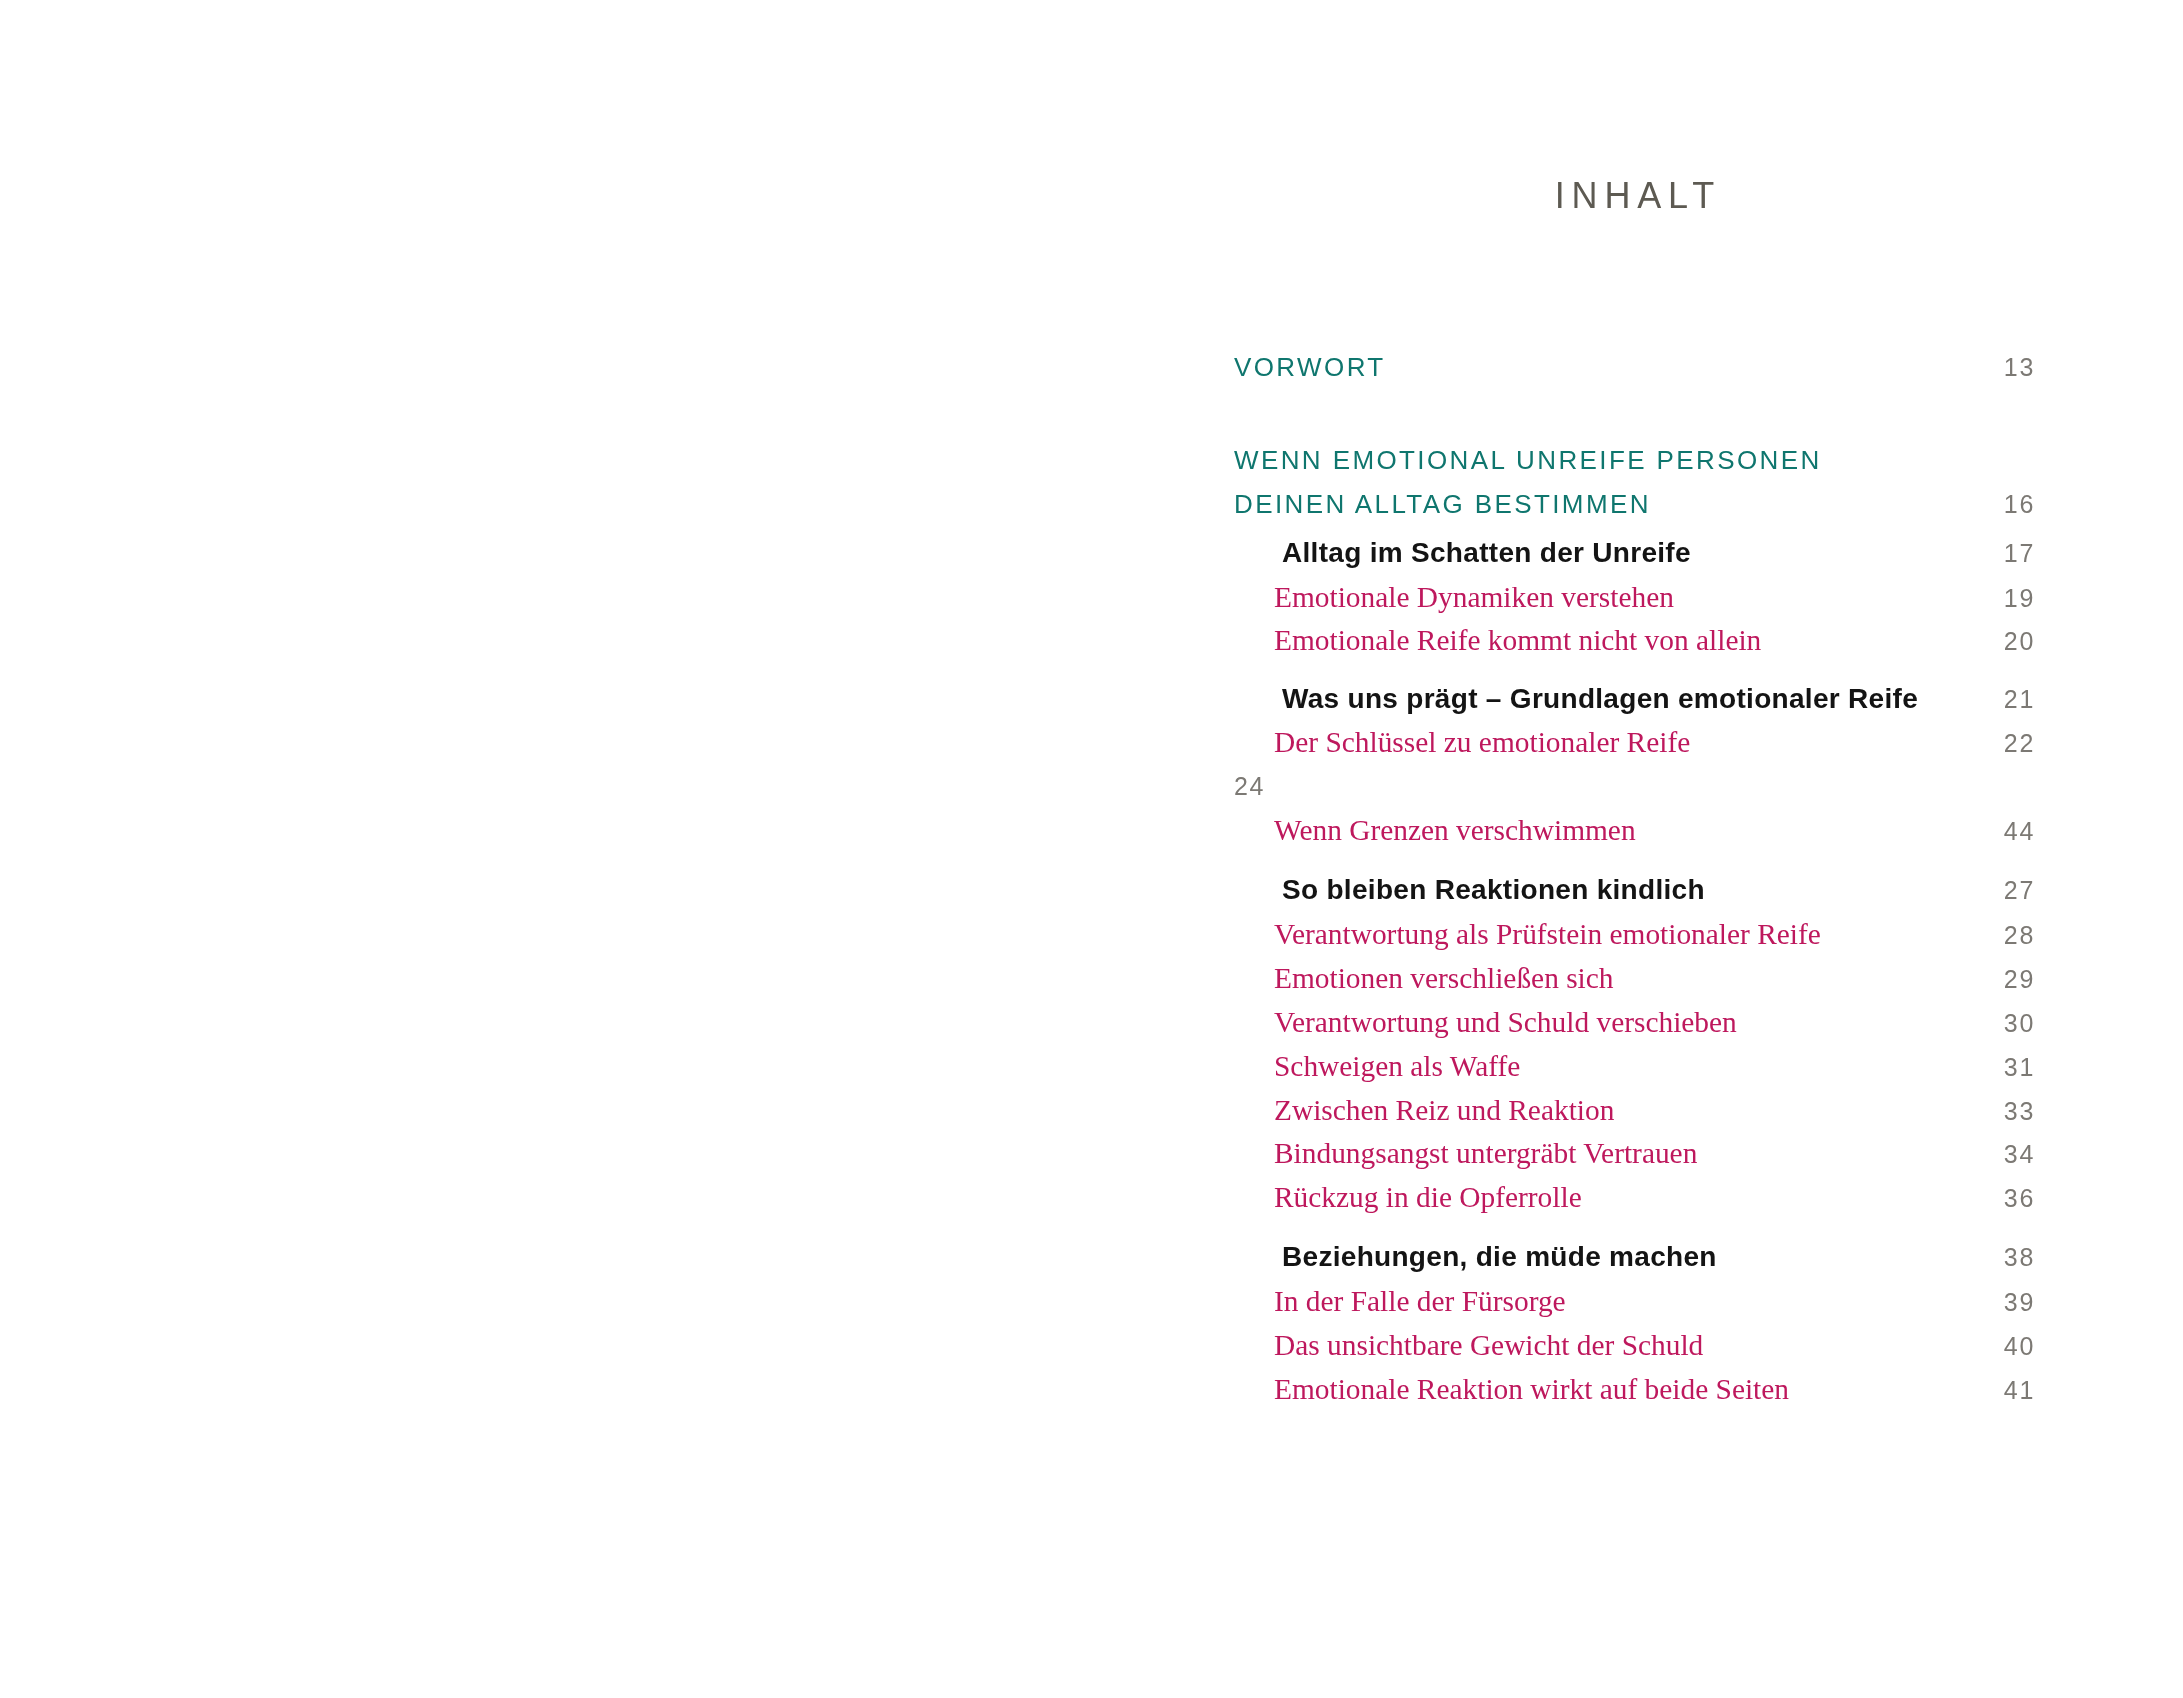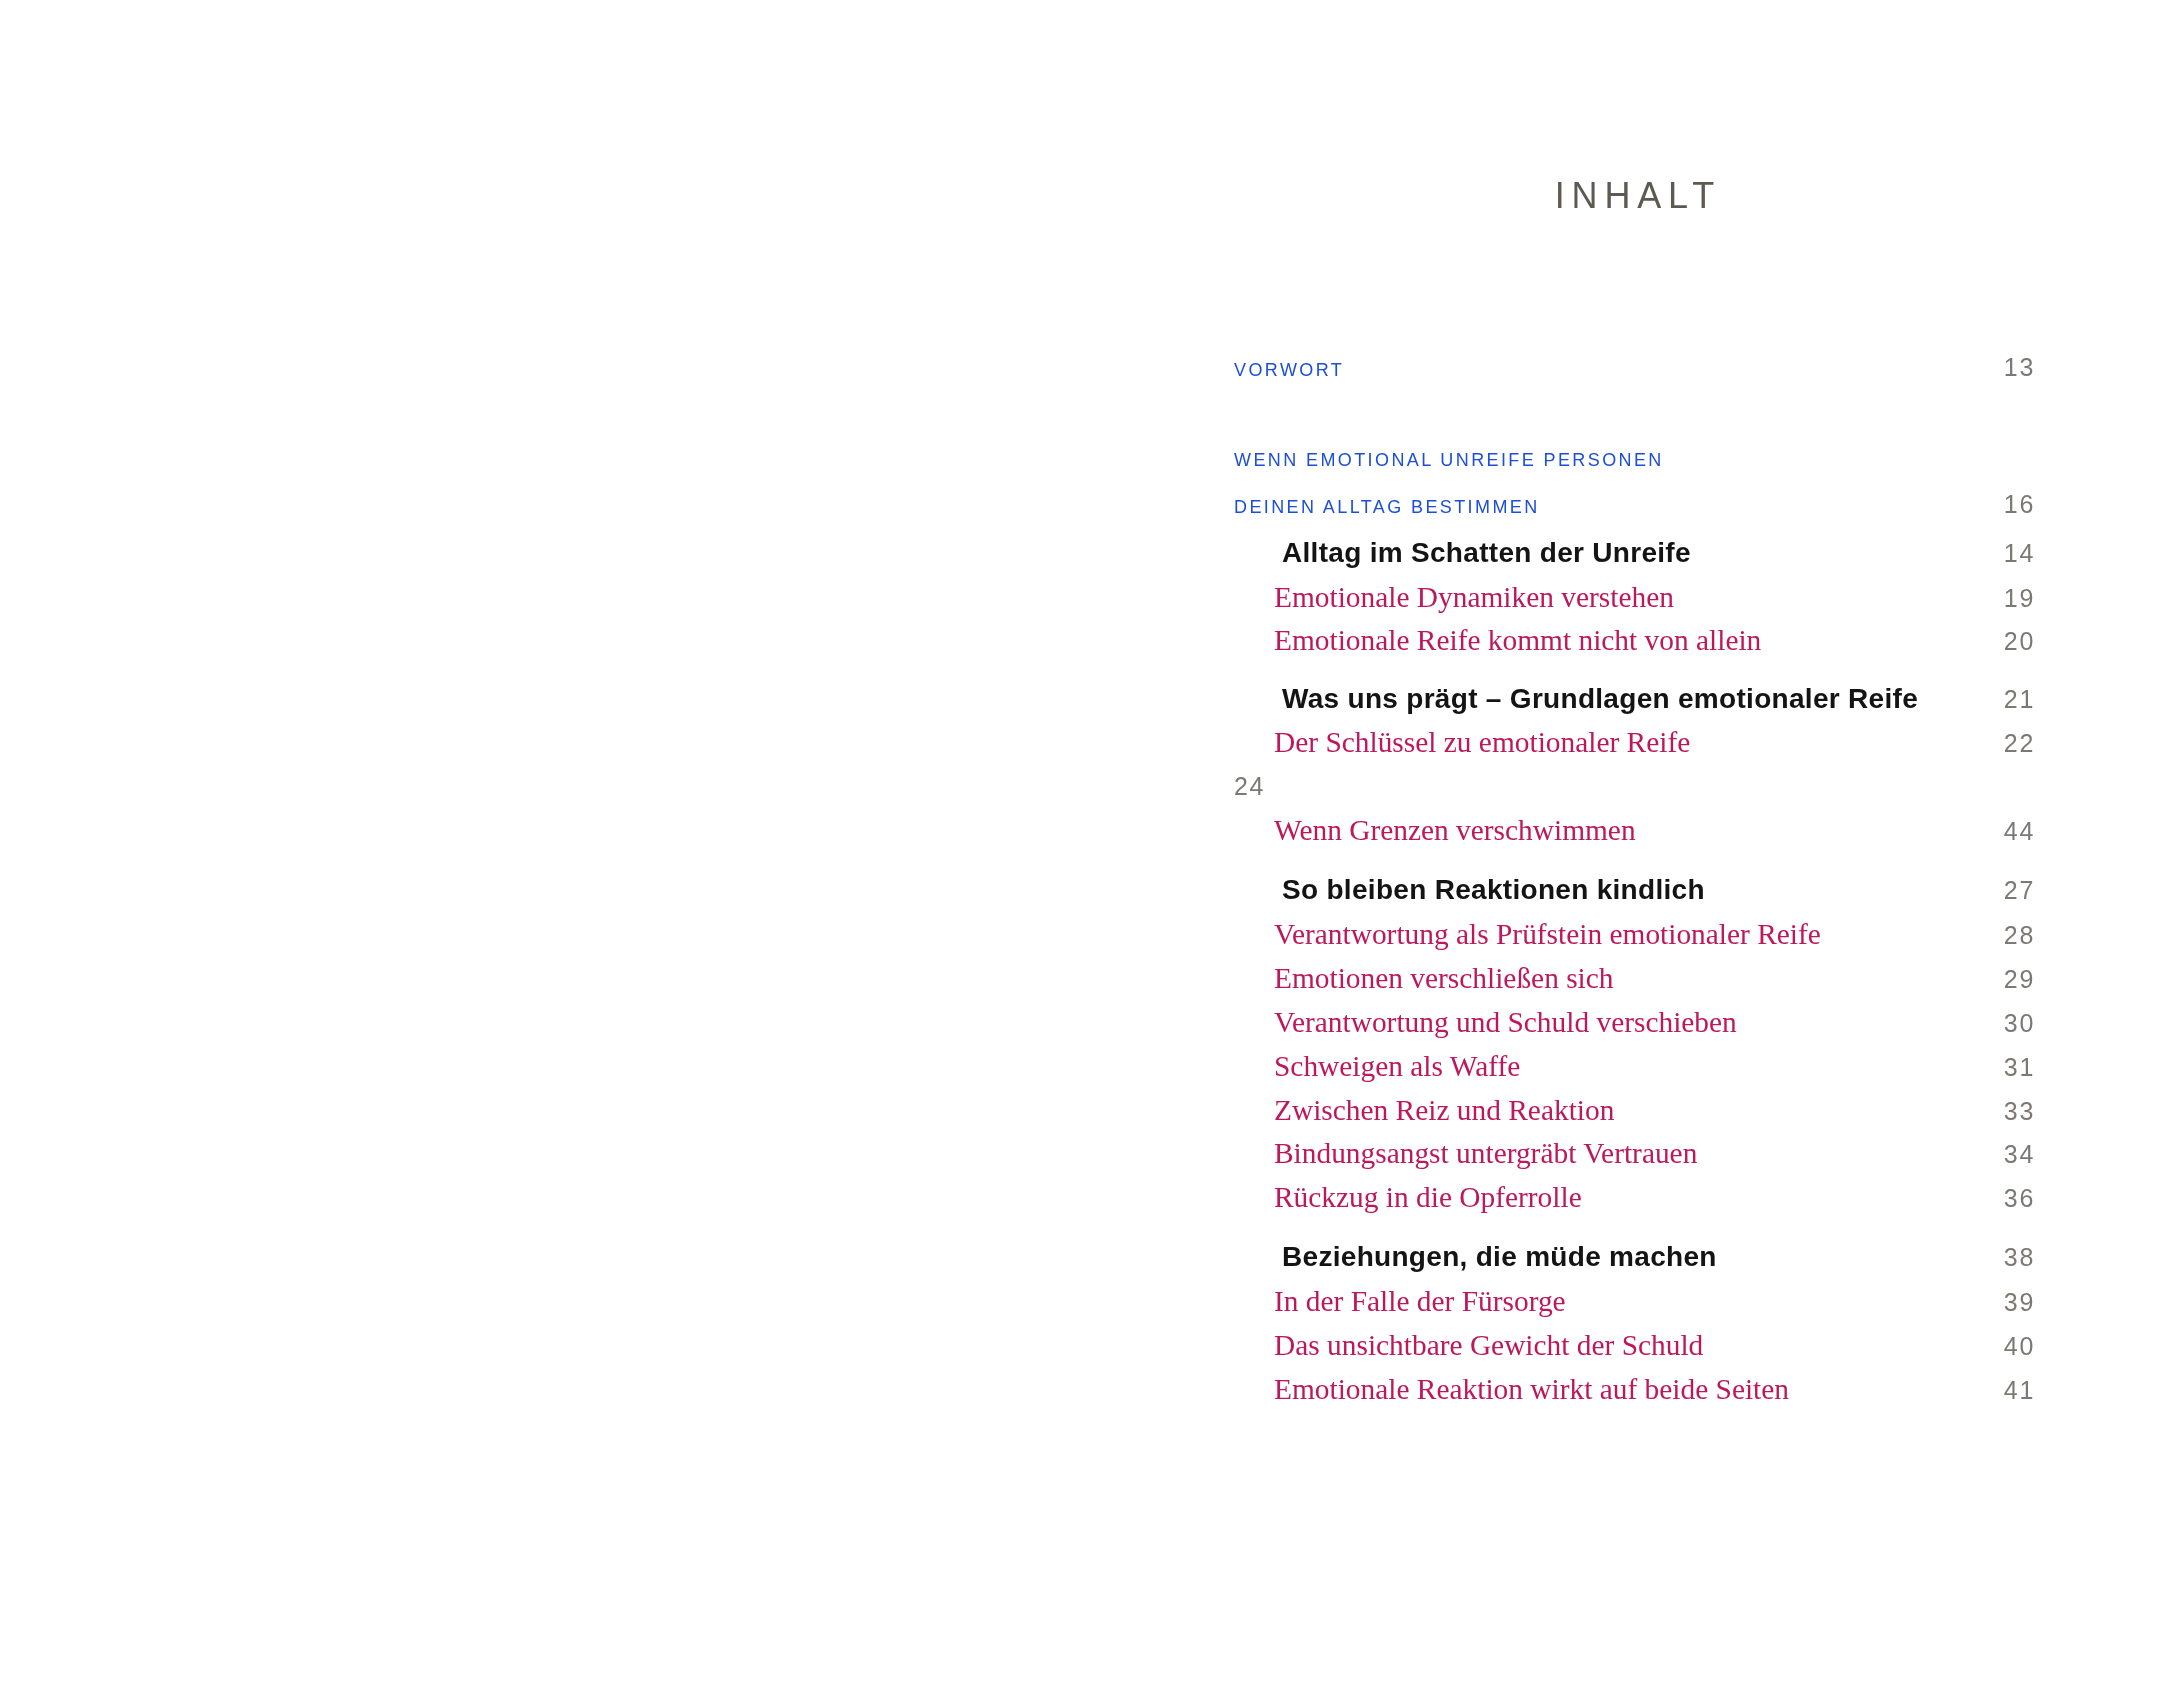--- a/index.html
+++ b/index.html
@@ -49,24 +49,24 @@
     width: 100%;
     height: 44px;
     line-height: 44px;
     display: flex;
     justify-content: space-between;
     align-items: baseline;
     white-space: nowrap;
   }
   .caps {
     font-family: "Liberation Sans", sans-serif;
-    font-size: 18px;
+    font-size: 26px;
     font-weight: 400;
     letter-spacing: 2.4px;
-    color: #1d4ed8;
+    color: #0f766e;
   }
   .bold-head {
     font-family: "Liberation Sans", sans-serif;
     font-size: 28px;
     font-weight: 700;
     letter-spacing: 0.3px;
     color: #141414;
     margin-left: 48px;
   }
   .serif-item {
@@ -101,21 +101,21 @@
     <div class="row" style="top:438px">
       <span class="caps">WENN EMOTIONAL UNREIFE PERSONEN</span>
     </div>
     <div class="row" style="top:482px">
       <span class="caps">DEINEN ALLTAG BESTIMMEN</span>
       <span class="pagenum">16</span>
     </div>
 
     <div class="row" style="top:531px">
       <span class="bold-head">Alltag im Schatten der Unreife</span>
-      <span class="pagenum">14</span>
+      <span class="pagenum">17</span>
     </div>
     <div class="row" style="top:575px">
       <span class="serif-item">Emotionale Dynamiken verstehen</span>
       <span class="pagenum">19</span>
     </div>
     <div class="row" style="top:618px">
       <span class="serif-item">Emotionale Reife kommt nicht von allein</span>
       <span class="pagenum">20</span>
     </div>
 

